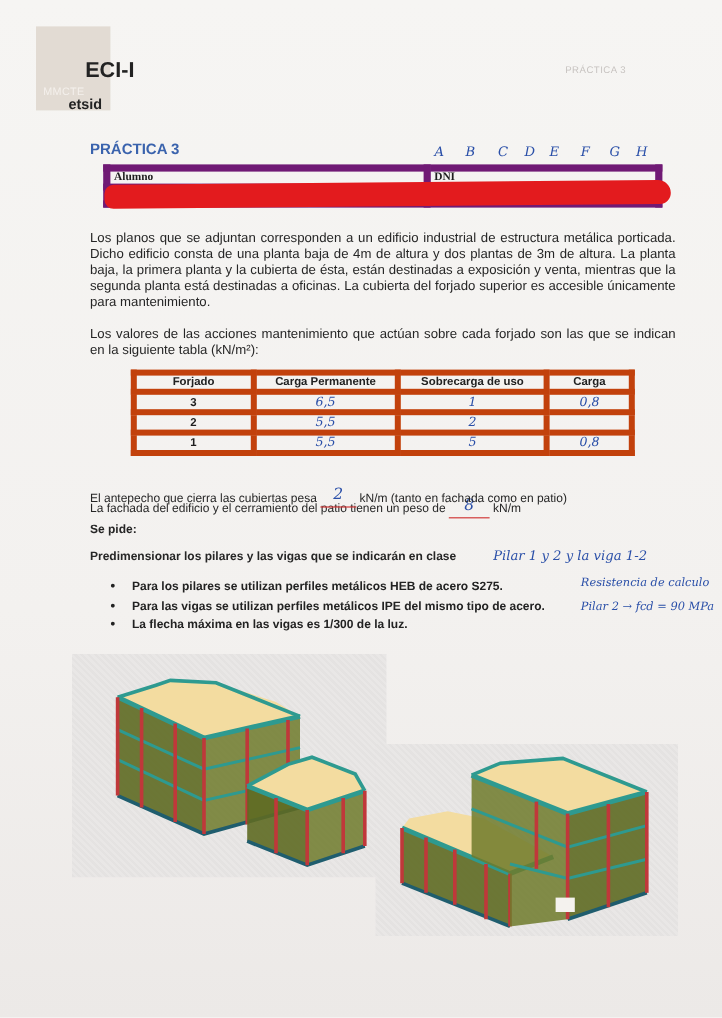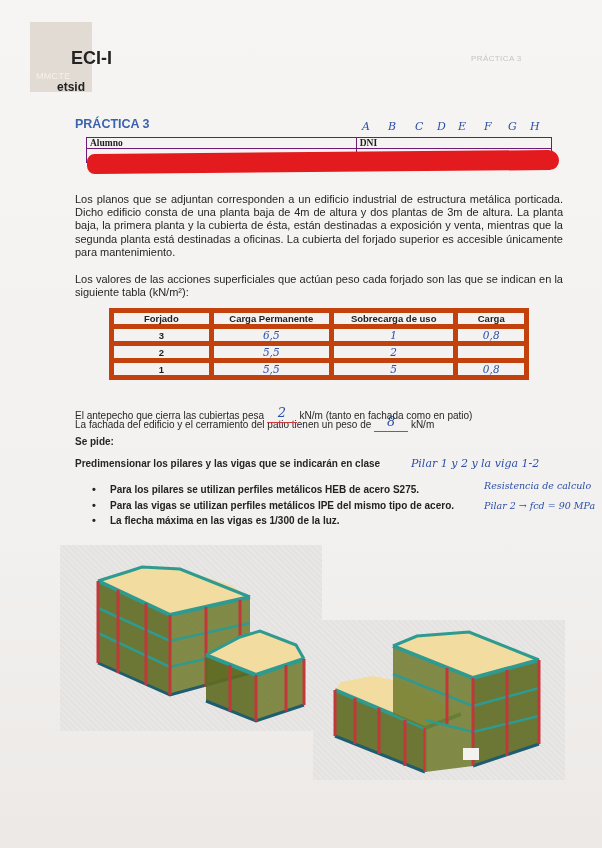--- a/index.html
+++ b/index.html
@@ -32,21 +32,21 @@
   }
   .hand {
     font-family: "DejaVu Serif", serif; font-style: italic; color: #2a4fa8;
   }
   .letters { position: absolute; top: 120px; left: 360px; width: 220px; height: 16px; }
   .letters span { position: absolute; font-size: 11px; }
   table.student {
     position: absolute; left: 86px; top: 137px; width: 466px; border-collapse: collapse;
     font-family: "Liberation Serif", serif; font-size: 9.5px;
   }
-  table.student td { border: 1px solid #701a75; height: 10px; padding: 0 3px; font-weight: bold; }
+  table.student td { border: 6px solid #701a75; height: 10px; padding: 0 3px; font-weight: bold; }
   .redact {
     position: absolute; left: 87px; top: 152px; width: 472px; height: 20px;
     background: #e31b1e; border-radius: 10px 14px 12px 10px;
     transform: rotate(-0.5deg);
   }
   .para {
     position: absolute; left: 75px; width: 488px; font-size: 11px; line-height: 13.2px;
     text-align: justify; color: #262626;
   }
   .p1 { top: 193px; }
@@ -118,21 +118,21 @@
     </tr>
     <tr>
           <td style="height:14px"></td>
           <td></td>
         </tr>
   </tbody>
     </table>
   <div class="redact"></div>
 
   <p class="para p1">Los planos que se adjuntan corresponden a un edificio industrial de estructura metálica porticada. Dicho edificio consta de una planta baja de 4m de altura y dos plantas de 3m de altura. La planta baja, la primera planta y la cubierta de ésta, están destinadas a exposición y venta, mientras que la segunda planta está destinadas a oficinas. La cubierta del forjado superior es accesible únicamente para mantenimiento.</p>
-  <p class="para p2">Los valores de las acciones superficiales que actúan peso cada forjado son las que se indican en la siguiente tabla (kN/m²):</p>
+  <p class="para p2">Los valores de las acciones mantenimiento que actúan sobre cada forjado son las que se indican en la siguiente tabla (kN/m²):</p>
 
   <table class="loads">
     <thead>
       <tr>
         <th style="width:24%">Forjado</th>
         <th style="width:29%">Carga Permanente</th>
         <th style="width:30%">Sobrecarga de uso</th>
         <th>Carga</th>
       </tr>
     </thead>

